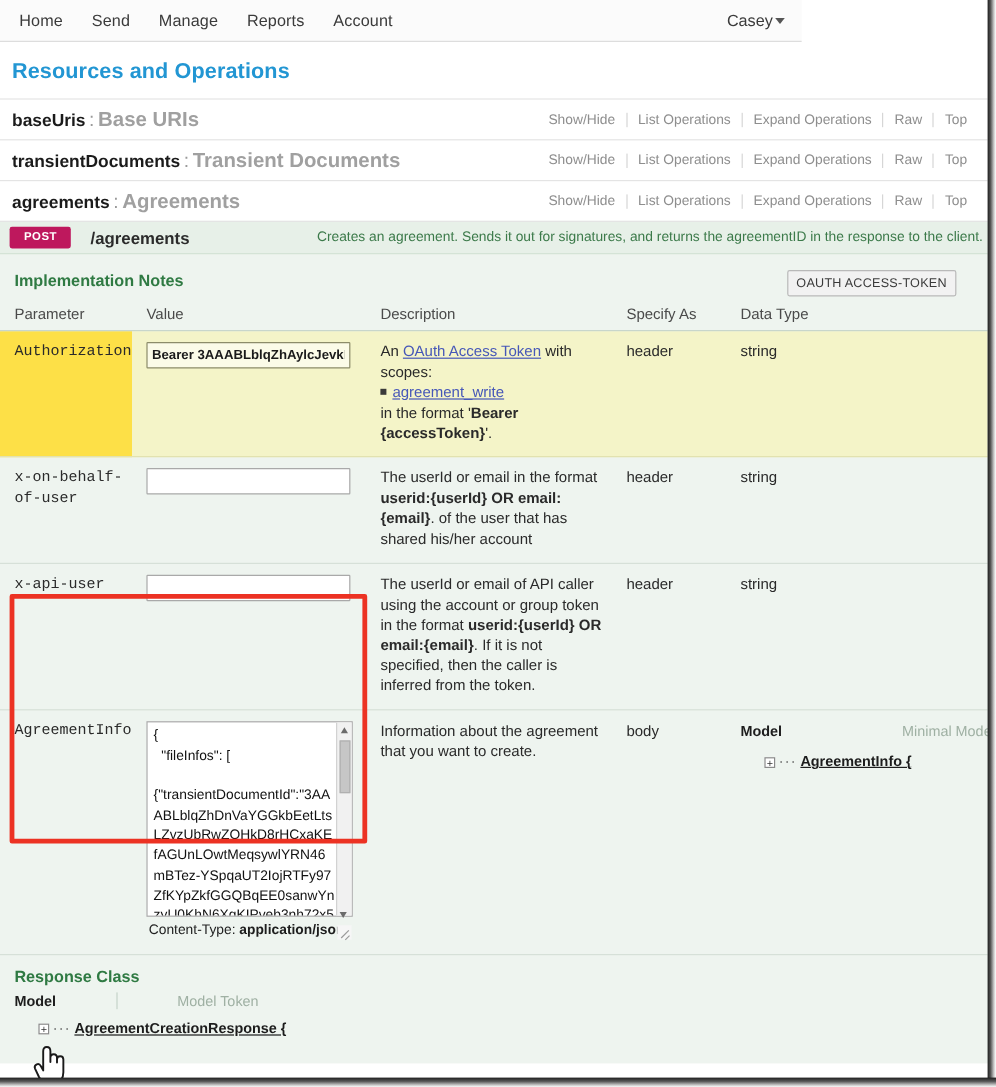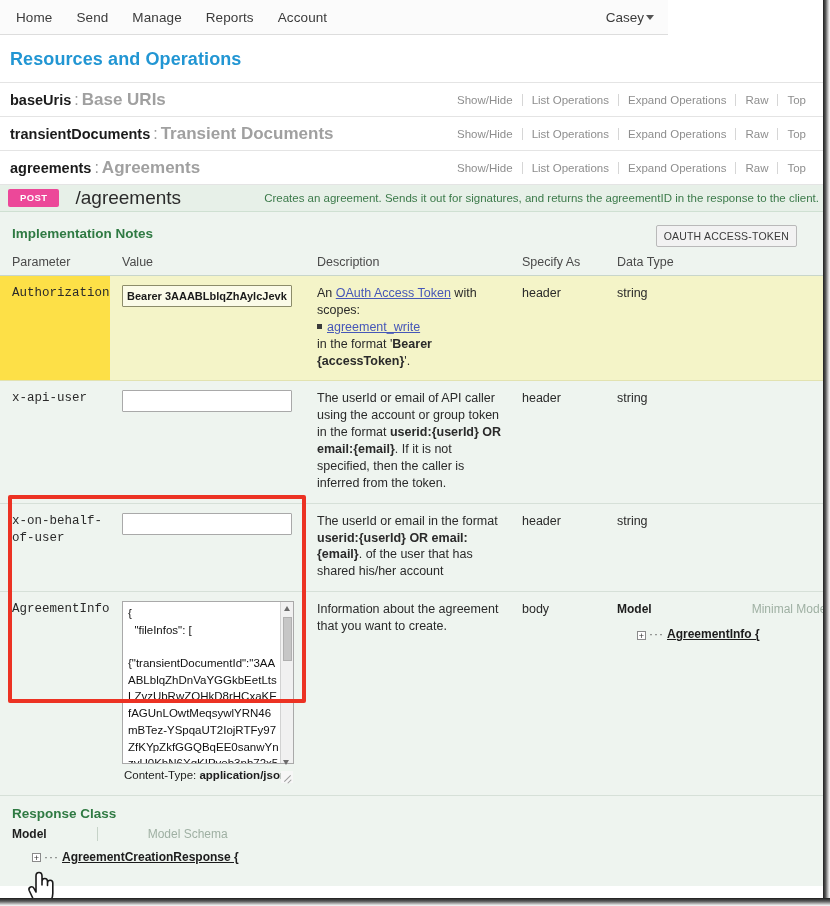--- a/index.html
+++ b/index.html
@@ -67,25 +67,25 @@
     border-top: 1px solid #e4e4e4;
     background: #e7f0e8;
   }
   .op-head {
     display: flex; align-items: center;
     background: #e7f0e8; height: 27px;
     border-bottom: 1px solid #cfe0d2;
     padding-left: 8px;
   }
   .method-badge {
-    background: #ec4899; color: #ffffff; font-size: 9.5px; font-weight: 700;
+    background: #be185d; color: #ffffff; font-size: 9.5px; font-weight: 700;
     letter-spacing: .4px; padding: 4px 12px; border-radius: 2px;
     display: inline-block; line-height: 1;
   }
-  .op-path { font-size: 19px; color: #2b2b2b; font-weight: 400; margin-left: 16px; }
+  .op-path { font-size: 14px; color: #2b2b2b; font-weight: 700; margin-left: 16px; }
   .op-summary {
     font-size: 11.5px; color: #3c7a4a; margin-left: auto; padding-right: 4px;
     white-space: nowrap;
   }
 
   .op-body { background: #eef4ef; padding: 0 0 10px 0; }
 
   .section-title {
     font-size: 13.5px; color: #2f7a43; font-weight: 600;
     padding: 14px 0 6px 12px;
@@ -325,38 +325,38 @@
               <td>
                 <div class="desc-line"><span>An </span><a class="inline-link">OAuth Access Token</a><span> with scopes:</span></div>
                 <div class="desc-line" style="padding-left:10px;"><span class="desc-bullet"></span><a class="inline-link">agreement_write</a></div>
                 <div class="desc-line"><span>in the format '</span><span class="bold">Bearer {accessToken}</span><span>'.</span></div>
               </td>
               <td>header</td>
               <td>string</td>
             </tr>
 
             <tr>
-              <td class="param-name">x-api-user</td>
+              <td class="param-name" style="word-break:break-all;">x-on-behalf-of-user</td>
               <td>
                 <input class="txt-input" type="text" value="" style="">
               </td>
               <td>
-                <span>The userId or email of API caller using the account or group token in the format </span><span class="bold">userid:{userId} OR email:{email}</span><span>. If it is not specified, then the caller is inferred from the token.</span>
+                <span>The userId or email in the format </span><span class="bold">userid:{userId} OR email:{email}</span><span>. of the user that has shared his/her account</span>
               </td>
               <td>header</td>
               <td>string</td>
             </tr>
 
             <tr>
-              <td class="param-name" style="word-break:break-all;">x-on-behalf-of-user</td>
+              <td class="param-name">x-api-user</td>
               <td>
                 <input class="txt-input" type="text" value="" style="">
               </td>
               <td>
-                <span>The userId or email in the format </span><span class="bold">userid:{userId} OR email:{email}</span><span>. of the user that has shared his/her account</span>
+                <span>The userId or email of API caller using the account or group token in the format </span><span class="bold">userid:{userId} OR email:{email}</span><span>. If it is not specified, then the caller is inferred from the token.</span>
               </td>
               <td>header</td>
               <td>string</td>
             </tr>
 
             <tr>
               <td class="param-name">AgreementInfo</td>
               <td>
                 <div class="ta-wrap">
                   <div class="ta-box">{
@@ -395,21 +395,21 @@
 
           </tbody>
         </table>
 
         <div class="resp-wrap">
           <div class="resp-title">Response Class</div>
 
           <div class="model-tabs">
             <span class="tab active">Model</span>
             <span class="tsep"></span>
-            <span class="tab">Model Schema</span>
+            <span class="tab">Model Token</span>
           </div>
 
           <div class="model-tree">
             <span class="tree-toggle">+</span><span class="tree-dots">···</span><span class="tree-name">AgreementCreationResponse {</span>
           </div>
 
           <div class="accept-line">
             
             
           </div>

